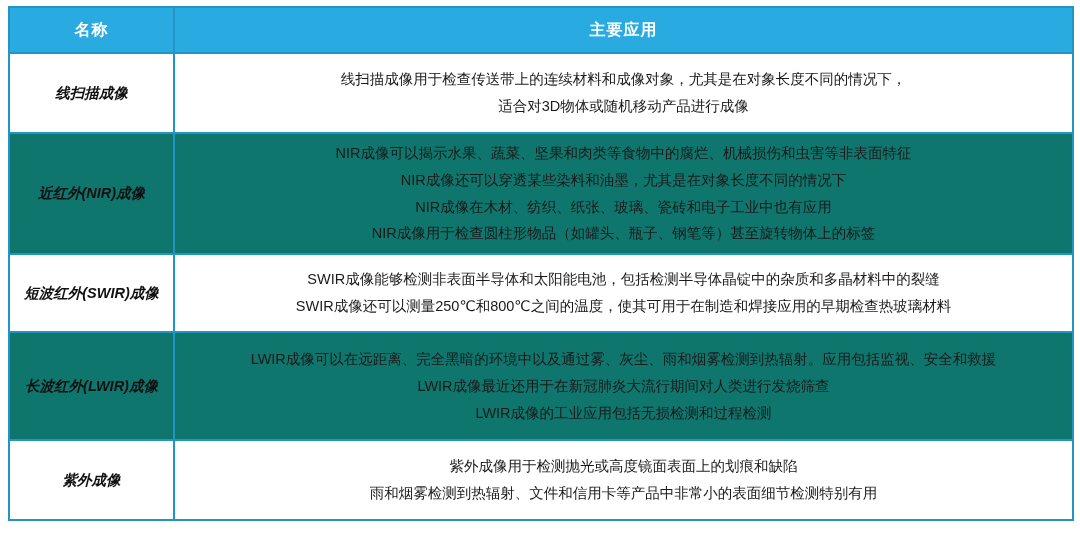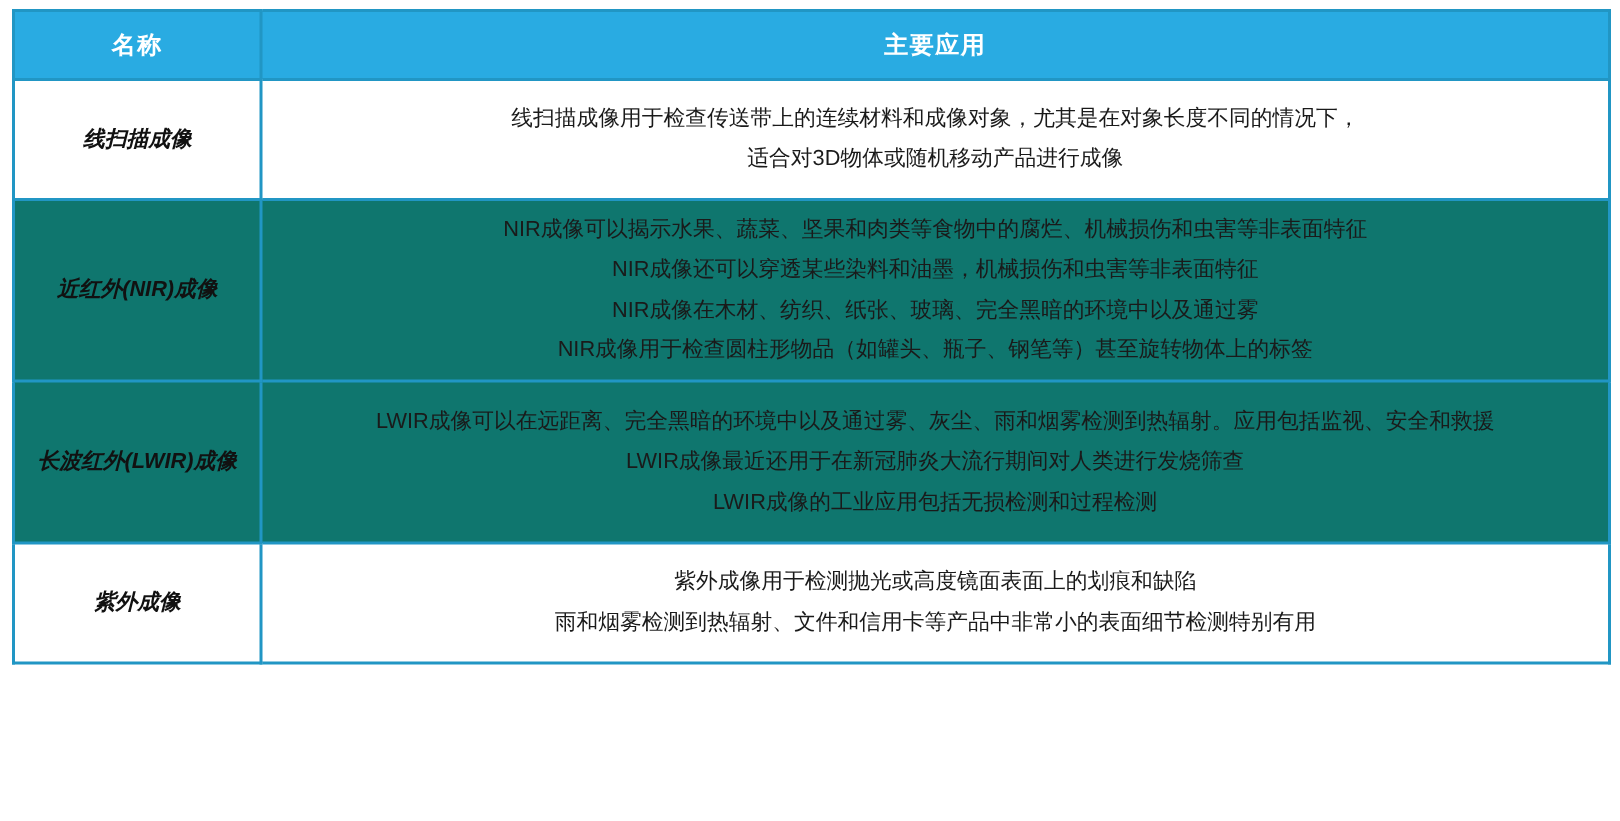--- a/index.html
+++ b/index.html
@@ -96,23 +96,30 @@
         <td class="name-cell">线扫描成像</td>
         <td class="app-cell">
           <span class="app-line">线扫描成像用于检查传送带上的连续材料和成像对象，尤其是在对象长度不同的情况下，</span>
           <span class="app-line">适合对3D物体或随机移动产品进行成像</span>
         </td>
       </tr>
       <tr class="band-alt row-h2">
         <td class="name-cell">近红外(NIR)成像</td>
         <td class="app-cell">
           <span class="app-line">NIR成像可以揭示水果、蔬菜、坚果和肉类等食物中的腐烂、机械损伤和虫害等非表面特征</span>
-          <span class="app-line">NIR成像还可以穿透某些染料和油墨，机械损伤和虫害等非表面特征</span>
-          <span class="app-line">NIR成像在木材、纺织、纸张、玻璃、完全黑暗的环境中以及通过雾</span>
+          <span class="app-line">NIR成像还可以穿透某些染料和油墨，尤其是在对象长度不同的情况下</span>
+          <span class="app-line">NIR成像在木材、纺织、纸张、玻璃、瓷砖和电子工业中也有应用</span>
           <span class="app-line">NIR成像用于检查圆柱形物品（如罐头、瓶子、钢笔等）甚至旋转物体上的标签</span>
+        </td>
+      </tr>
+      <tr class="band-plain row-h3">
+        <td class="name-cell">短波红外(SWIR)成像</td>
+        <td class="app-cell">
+          <span class="app-line">SWIR成像能够检测非表面半导体和太阳能电池，包括检测半导体晶锭中的杂质和多晶材料中的裂缝</span>
+          <span class="app-line">SWIR成像还可以测量250℃和800℃之间的温度，使其可用于在制造和焊接应用的早期检查热玻璃材料</span>
         </td>
       </tr>
       <tr class="band-alt row-h4">
         <td class="name-cell">长波红外(LWIR)成像</td>
         <td class="app-cell">
           <span class="app-line">LWIR成像可以在远距离、完全黑暗的环境中以及通过雾、灰尘、雨和烟雾检测到热辐射。应用包括监视、安全和救援</span>
           <span class="app-line">LWIR成像最近还用于在新冠肺炎大流行期间对人类进行发烧筛查</span>
           <span class="app-line">LWIR成像的工业应用包括无损检测和过程检测</span>
         </td>
       </tr>

